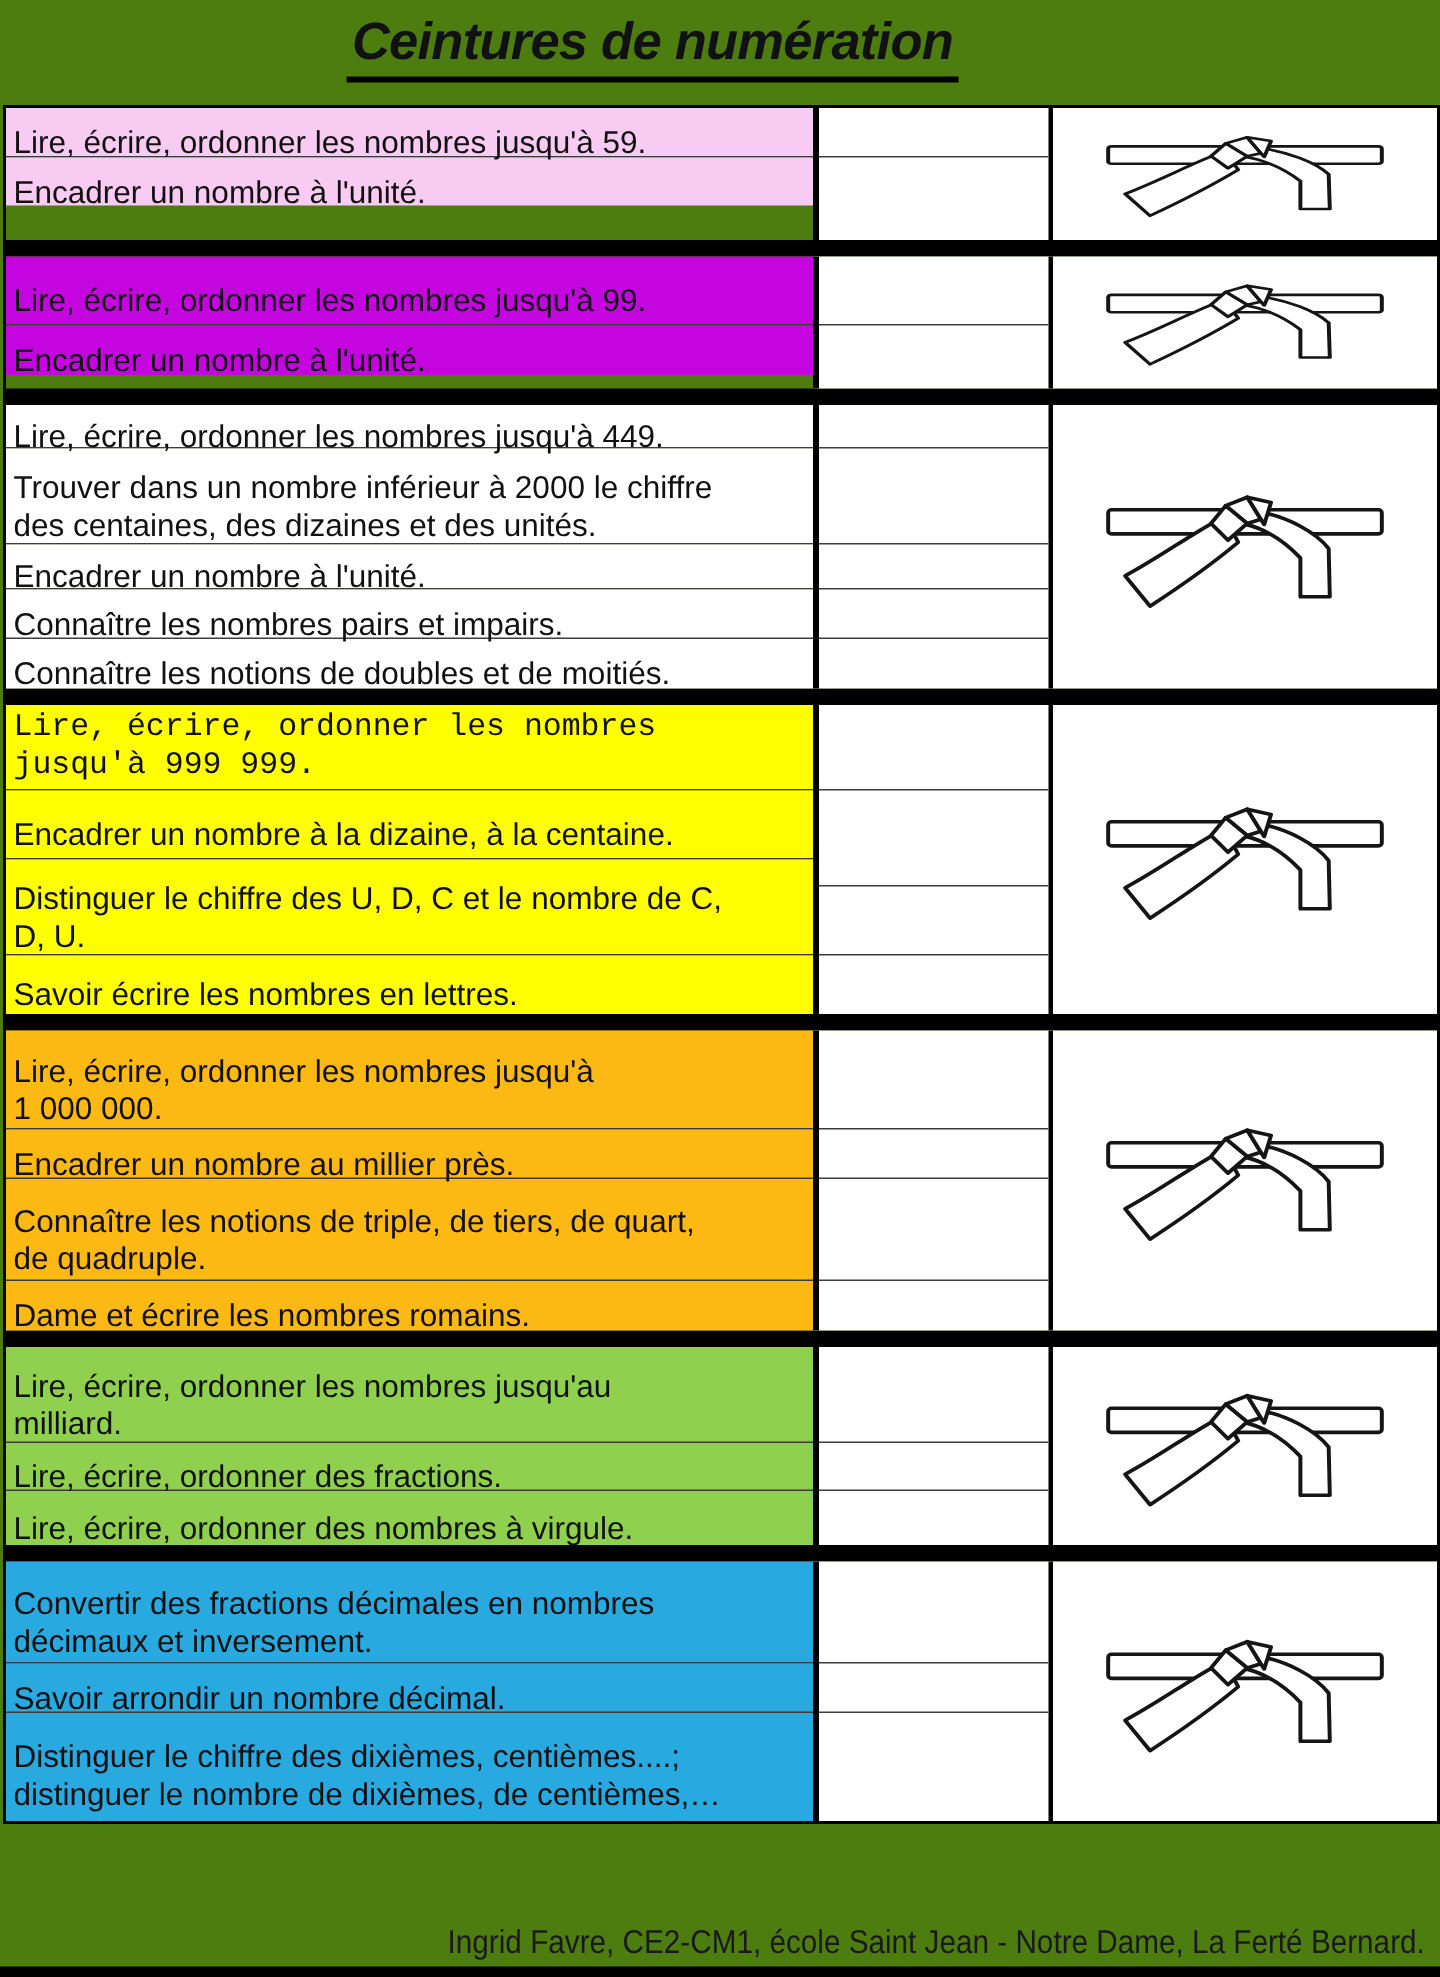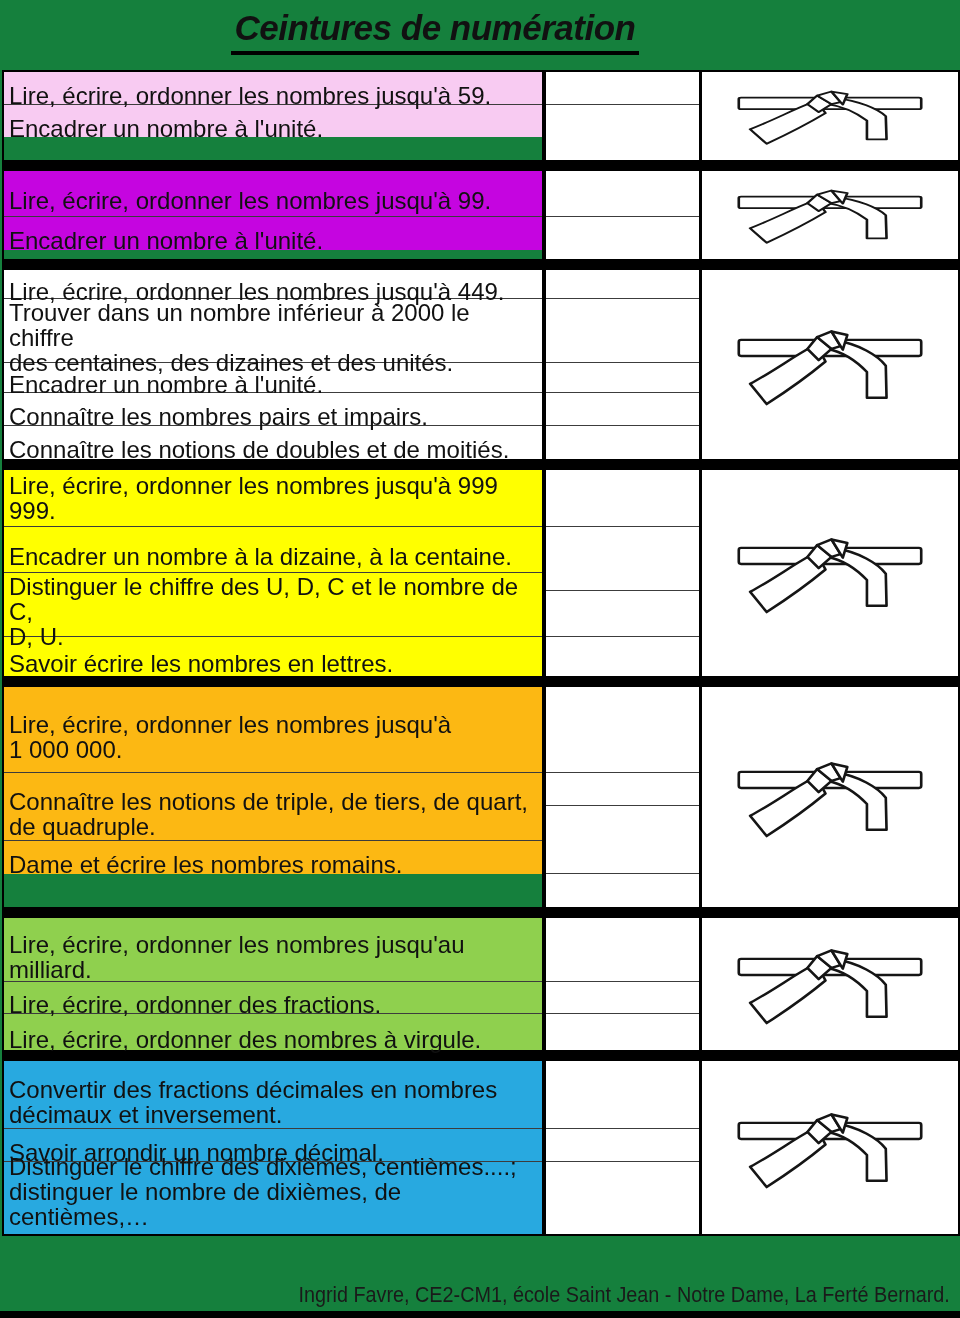--- a/index.html
+++ b/index.html
@@ -1,19 +1,19 @@
 <!DOCTYPE html>
 <html><head>
 <meta charset="utf-8">
 <style>
   html,body{margin:0;padding:0;}
   .page{
     position:relative;
     width:960px;height:1318px;
-    background:#15803d;
+    background:#4d7c0f;
     font-family:"Liberation Sans", sans-serif;
     color:#111;
     overflow:hidden;
   }
   
   .title-wrap{ text-align:center; padding-top:8px; padding-right:90px; }
   .page-title{
     display:inline-block;
     font-size:35px; font-weight:bold; font-style:italic;
     border-bottom:4px solid #000;
@@ -39,29 +39,29 @@
   }
   .cl,.cm{
     box-sizing:border-box;
     border-bottom:1.5px solid #3c3c3c;
   }
   .cl:last-child,.cm:last-child{ border-bottom:none; }
   .cl{
     background:var(--sec-color,#fff);
     display:flex; align-items:center;
     padding:16px 6px 2px 5px;
-    font-size:24px; line-height:25px;
+    font-size:21px; line-height:25px;
     white-space:pre-line;
   }
-  .v-top{ align-items:flex-start; padding-top:3px; }
+  .v-top{ align-items:flex-start; padding-top:3px;font-family:Liberation Mono, monospace; }
   .v-low{ align-items:flex-end; padding-bottom:5px; }
   
   .h29{height:29px}.h30{height:30px}.h31{height:46px}.h32{height:32px}
   .h33{height:33px}.h36{height:36px}.h39{height:39px}.h57{height:57px}
-  .h64{height:64px}.h66{height:86px}.h68{height:68px}.h72{height:72px}
+  .h64{height:64px}.h66{height:66px}.h68{height:68px}.h72{height:72px}
   
   .col-right svg{
     width:196px; height:72%; max-height:88px; min-height:44px;
   }
   .belt-line{ fill:#ffffff; stroke:#151515; stroke-width:3.5; stroke-linejoin:round; }
   
   .footer-text{
     position:absolute; right:10px; bottom:10px;
     font-size:22px; color:#1a1a1a;
     transform:scaleX(0.9); transform-origin:right center;
@@ -179,20 +179,21 @@
           <path class="belt-line" d="M132 15 L153 20 L147 41 L144 36 Z"></path>
         </svg>
       </div>
     </div>
     <div class="black-bar"></div>
 
     <div class="section" style="--sec-color: #FCB813;">
       <div class="col-left">
         <div class="cl h66">Lire, écrire, ordonner les nombres jusqu'à
 1 000 000.</div>
+        <div class="cl h33">Encadrer un nombre au millier près.</div>
         <div class="cl h68">Connaître les notions de triple, de tiers, de quart,
 de quadruple.</div>
         <div class="cl h33">Dame et écrire les nombres romains.</div>
       </div>
       <div class="col-mid">
         <div class="cm h66"></div>
         <div class="cm h33"></div>
         <div class="cm h68"></div>
         <div class="cm h33"></div>
       </div>

